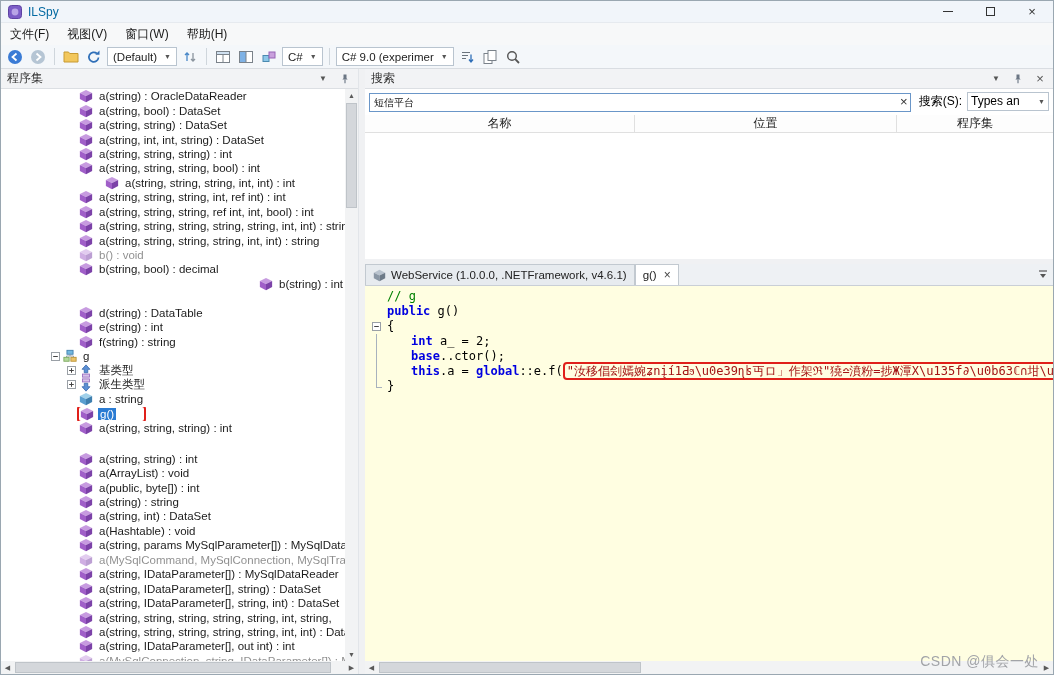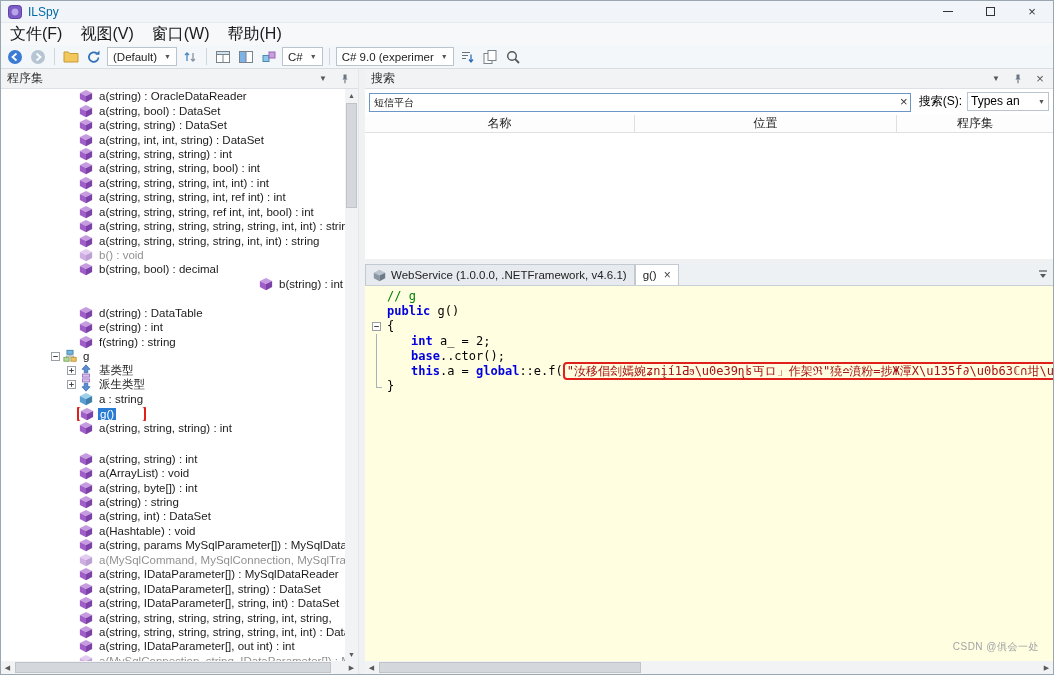--- a/index.html
+++ b/index.html
@@ -11,21 +11,21 @@
             display:flex;align-items:center;border-bottom:1px solid #e6eaef;}
   .app-icon{width:14px;height:14px;margin:0 6px 0 7px;display:inline-flex;}
   .title{font-size:12px;color:#0369a1;}
   .win-controls{margin-left:auto;display:flex;height:100%;}
   .win-btn{width:42px;height:100%;display:flex;align-items:center;justify-content:center;
            color:#333;font-size:13px;cursor:default;}
   .glyph-min{width:10px;border-top:1px solid #333;display:inline-block;}
   .glyph-max{width:9px;height:9px;border:1px solid #333;display:inline-block;}
   
   .menubar{position:absolute;top:22px;left:0;right:0;height:22px;background:#f7f8f9;
-           display:flex;align-items:center;font-size:16px;color:#1a1a1a;}
+           display:flex;align-items:center;font-size:12px;color:#1a1a1a;}
   .menu-item{padding:3px 9px;}
   
   .toolbar{position:absolute;top:44px;left:0;right:0;height:24px;background:#f4f7fa;
            border-bottom:1px solid #d9dde2;display:flex;align-items:center;font-size:11.5px;
            color:#222;padding:0 4px;gap:3px;}
   .tbtn{width:20px;height:20px;display:flex;align-items:center;justify-content:center;}
   .tsep{width:1px;height:17px;background:#cfd6dc;margin:0 3px;}
   .combo{height:19px;border:1px solid #b9c4cf;background:#fff;display:flex;align-items:center;
          padding:0 5px;gap:7px;}
   .combo .arr{font-size:7px;color:#555;}
@@ -92,21 +92,21 @@
   .code-line{display:flex;white-space:pre;}
   .gutter{width:22px;flex:0 0 22px;position:relative;display:flex;align-items:center;justify-content:center;}
   .gutter.line::before{content:"";position:absolute;left:11px;top:0;bottom:0;border-left:1px solid #a8b2bd;}
   .gutter.end::before{content:"";position:absolute;left:11px;top:0;height:52%;width:5px;
                       border-left:1px solid #a8b2bd;border-bottom:1px solid #a8b2bd;}
   .tok-keyword{color:var(--kw);font-weight:bold;}
   .tok-comment{color:var(--cm);}
   .tok-string{color:var(--str);}
   .tok-plain{color:#000;}
   .annotated{border:2px solid var(--ann);border-radius:4px;padding:0 2px;margin:-2px 0;}
-  .watermark{position:absolute;right:14px;bottom:20px;font-size:10px;color:#a2a4a8;z-index:6;
+  .watermark{position:absolute;right:14px;bottom:3px;font-size:14px;color:#a2a4a8;z-index:6;
              letter-spacing:.5px;}
 </style>
 </head>
 <body>
 
 <div class="window">
 
   <div class="titlebar">
     <span class="app-icon">
       <svg viewBox="0 0 14 14">
@@ -290,21 +290,21 @@
           <span class="expander"></span>
           <span class="tree-icon">
             <svg viewBox="0 0 16 16">
               <path d="M8 1 L15 4.5 L8 8 L1 4.5 Z" fill="#c79be0"></path>
               <path d="M1 4.5 L8 8 L8 15 L1 11.5 Z" fill="#a05fc8"></path>
               <path d="M15 4.5 L8 8 L8 15 L15 11.5 Z" fill="#7c42a8"></path>
             </svg>
           </span>
           <span class="tree-label">a(string, string, string, bool) : int</span>
         </div>
-        <div class="tree-row" style="padding-left: 62px;">
+        <div class="tree-row" style="padding-left: 88px;">
           <span class="expander"></span>
           <span class="tree-icon">
             <svg viewBox="0 0 16 16">
               <path d="M8 1 L15 4.5 L8 8 L1 4.5 Z" fill="#c79be0"></path>
               <path d="M1 4.5 L8 8 L8 15 L1 11.5 Z" fill="#a05fc8"></path>
               <path d="M15 4.5 L8 8 L8 15 L15 11.5 Z" fill="#7c42a8"></path>
             </svg>
           </span>
           <span class="tree-label">a(string, string, string, int, int) : int</span>
         </div>
@@ -537,21 +537,21 @@
         </div>
         <div class="tree-row" style="padding-left: 62px;">
           <span class="expander"></span>
           <span class="tree-icon">
             <svg viewBox="0 0 16 16">
               <path d="M8 1 L15 4.5 L8 8 L1 4.5 Z" fill="#c79be0"></path>
               <path d="M1 4.5 L8 8 L8 15 L1 11.5 Z" fill="#a05fc8"></path>
               <path d="M15 4.5 L8 8 L8 15 L15 11.5 Z" fill="#7c42a8"></path>
             </svg>
           </span>
-          <span class="tree-label">a(string, byte[]) : int</span>
+          <span class="tree-label">a(public, byte[]) : int</span>
         </div>
         <div class="tree-row" style="padding-left: 62px;">
           <span class="expander"></span>
           <span class="tree-icon">
             <svg viewBox="0 0 16 16">
               <path d="M8 1 L15 4.5 L8 8 L1 4.5 Z" fill="#c79be0"></path>
               <path d="M1 4.5 L8 8 L8 15 L1 11.5 Z" fill="#a05fc8"></path>
               <path d="M15 4.5 L8 8 L8 15 L15 11.5 Z" fill="#7c42a8"></path>
             </svg>
           </span>

